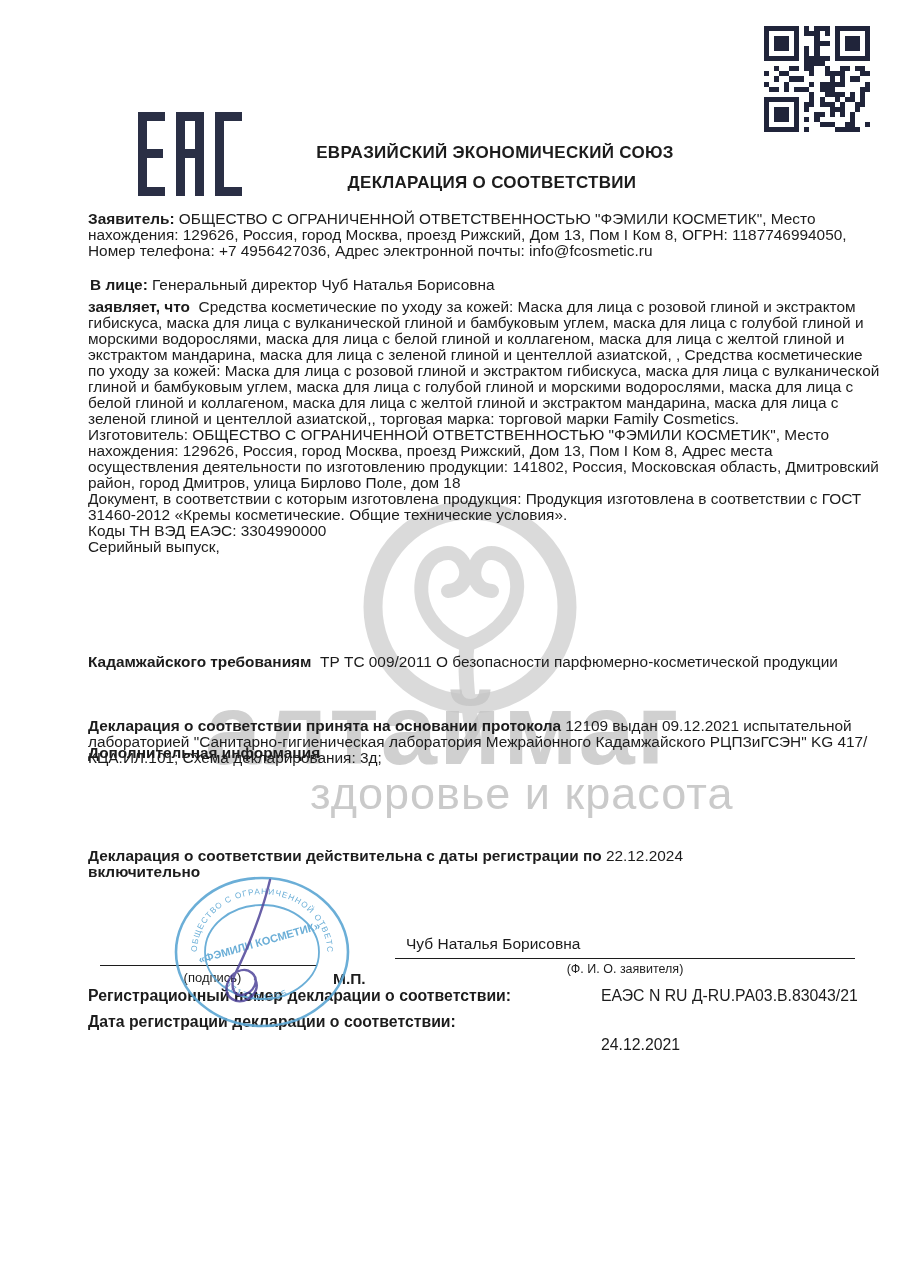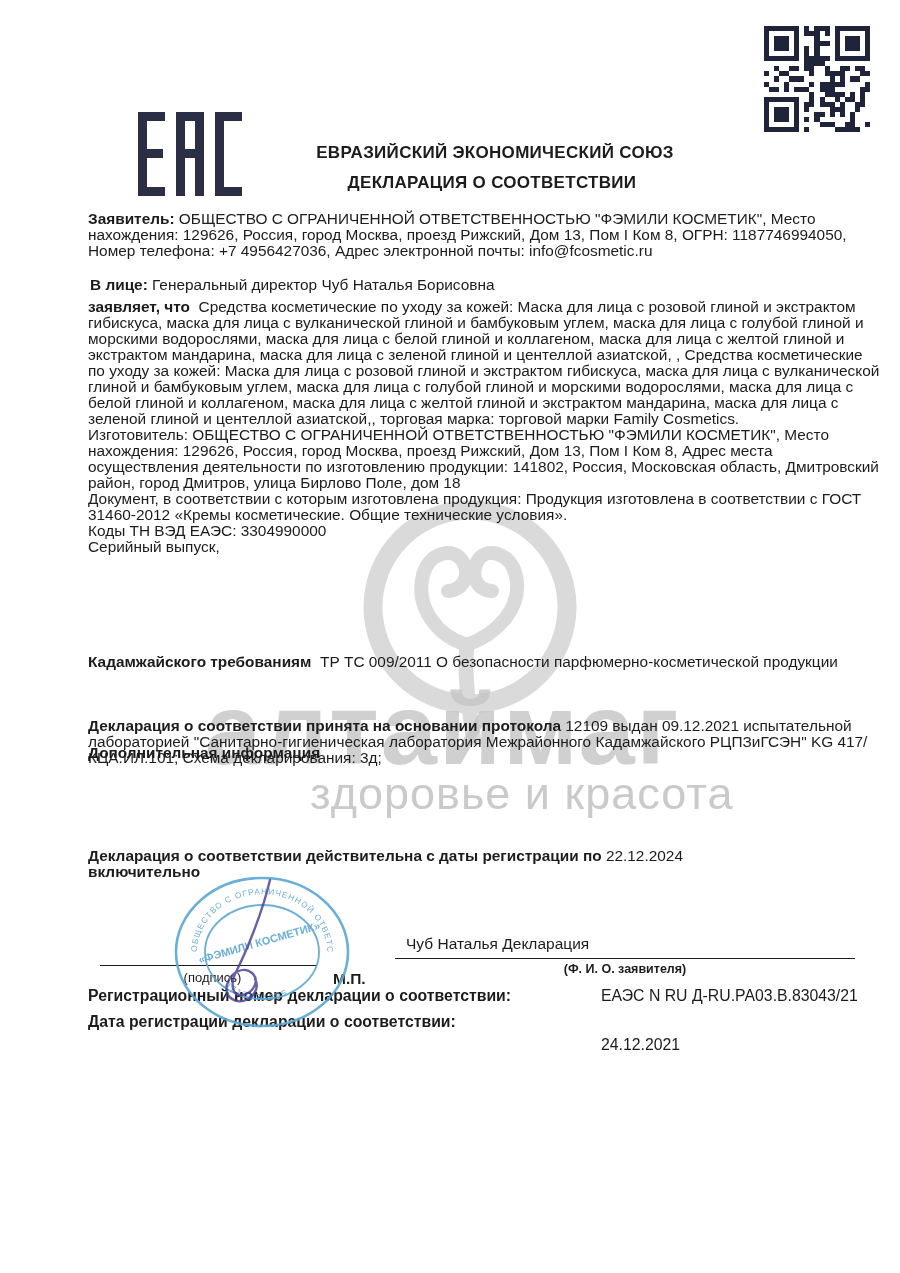--- a/index.html
+++ b/index.html
@@ -13,21 +13,21 @@
   .body-text p{margin:0;}
   b{font-weight:700;}
   .title{font-weight:700;font-size:17px;letter-spacing:.3px;text-align:center;white-space:nowrap;}
   .wm{color:#c5c5c5;z-index:1;user-select:none;}
   .wm-brand{font-size:101px;font-weight:700;letter-spacing:2px;opacity:.8;white-space:nowrap;}
   .wm-tagline{font-size:45px;font-weight:400;letter-spacing:1px;opacity:.9;white-space:nowrap;}
   .layer2{z-index:2;}
   .layer4{z-index:4;}
   .sigline{height:0;border-top:1.6px solid #1c1c1c;}
   .caption-small{font-size:13px;}
-  .caption-bold{font-size:12.5px;font-weight:700;text-align:center;}
+  .caption-bold{font-size:12.5px;font-weight:400;text-align:center;}
   .reg-label{font-weight:700;font-size:15.8px;white-space:nowrap;}
   .reg-value{font-size:15.8px;white-space:nowrap;margin-left:33px;}
   .mp{font-weight:700;font-size:15.5px;margin-top:40px;}
   .name-text{font-size:15.5px;white-space:nowrap;}
 </style>
 </head>
 <body>
 
 <div class="page">
 
@@ -104,21 +104,21 @@
   <div class="abs layer2 body-text" style="left:88px;top:848px;width:790px;">
     <p><b>Декларация о соответствии действительна с даты регистрации по</b> <span>22.12.2024</span></p>
     <p><b>включительно</b></p>
   </div>
 
   <div class="abs layer2 sigline" style="left:100px;top:965px;width:217px;"></div>
   <div class="abs layer2 caption-small" style="left:150px;top:970px;width:125px;text-align:center;">(подпись)</div>
 
   <div class="abs layer2 mp" style="left:333px;top:930px;">М.П.</div>
 
-  <div class="abs layer2 name-text" style="left:406px;top:935px;">Чуб Наталья Декларация</div>
+  <div class="abs layer2 name-text" style="left:406px;top:935px;">Чуб Наталья Борисовна</div>
   <div class="abs layer2 sigline" style="left:395px;top:958px;width:460px;"></div>
   <div class="abs layer2 caption-bold" style="left:500px;top:962px;width:250px;">(Ф. И. О. заявителя)</div>
 
   <svg class="abs layer4" style="left:170px;top:874px;opacity:.92;" width="184" height="160" viewBox="0 0 184 160">
     <defs>
       <path id="ring-path" d="M 27 78 A 65 58 0 1 1 157.2 78.5"></path>
       <path id="ring-path2" d="M 157.2 78.5 A 65 58 0 0 1 27 78"></path>
       <path id="num-path" d="M 46 100 A 50 42 0 0 0 140 98"></path>
     </defs>
     <ellipse cx="92" cy="78" rx="86" ry="74" fill="none" stroke="#5fa8d4" stroke-width="2.6"></ellipse>

